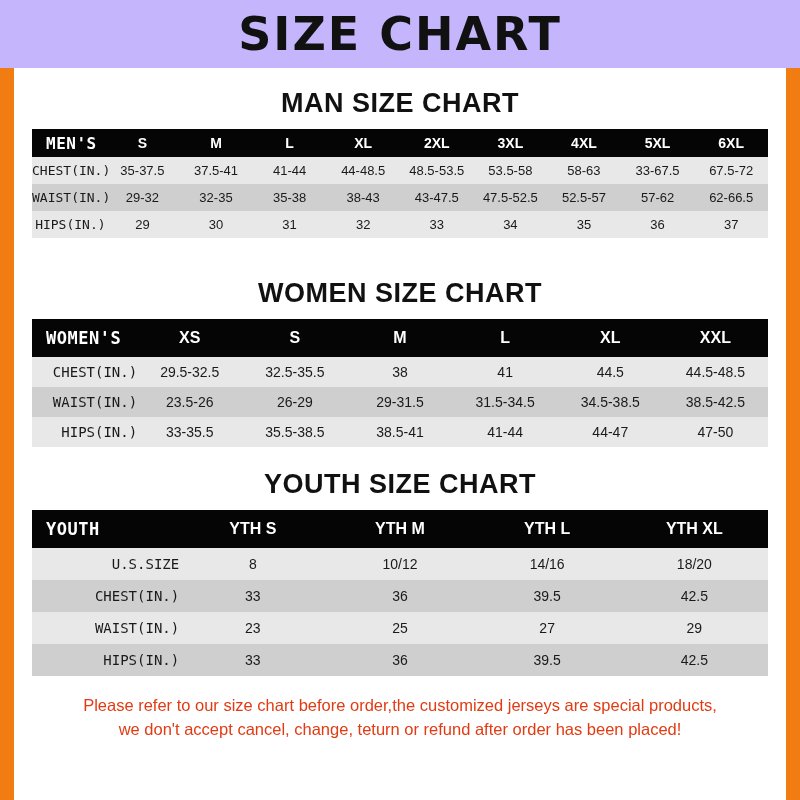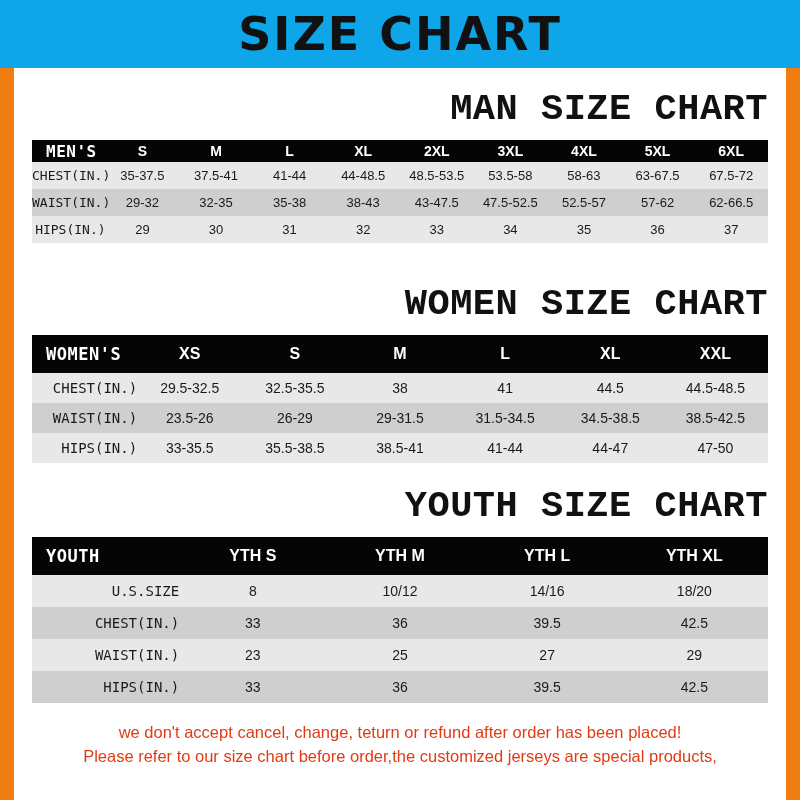--- a/index.html
+++ b/index.html
@@ -17,42 +17,42 @@
     position: relative;
     width: 800px;
     height: 800px;
     box-sizing: border-box;
     border-left: 14px solid #f07c12;
     border-right: 14px solid #f07c12;
     background: #ffffff;
   }
   .banner {
     height: 68px;
-    background: #0ea5e9;
+    background: #c4b5fd;
     display: flex;
     align-items: center;
     justify-content: center;
     margin: 0 -14px;
   }
   .banner-title {
     font-family: "DejaVu Sans", sans-serif;
     font-weight: bold;
     font-size: 46px;
     letter-spacing: 2px;
     color: #111111;
     line-height: 1;
   }
   .content {
     padding: 0 18px;
   }
   .section-title {
-    text-align: right;
-    font-family: Liberation Mono, monospace;
-    font-weight: bold;
-    font-size: 37px;
+    text-align: center;
+    font-family: Liberation Sans, sans-serif;
+    font-weight: bold;
+    font-size: 27px;
     color: #111111;
     letter-spacing: 0.5px;
   }
   .t-man { margin-top: 20px; }
   .t-women { margin-top: 40px; }
   .t-youth { margin-top: 22px; }
 
   table.size-table {
     width: 100%;
     border-collapse: collapse;
@@ -68,21 +68,21 @@
     height: 27px;
     font-family: "Liberation Sans", sans-serif;
   }
   table.size-table thead tr {
     background: #050505;
   }
   table.size-table thead th {
     color: #ffffff;
     font-weight: bold;
     font-size: 14px;
-    height: 22px;
+    height: 28px;
   }
   table.size-table thead th.corner {
     font-family: "DejaVu Sans Mono", monospace;
     font-size: 16px;
     font-weight: bold;
     text-align: left;
     padding-left: 14px;
     letter-spacing: 0.5px;
   }
   table.size-table tbody tr.row-light { background: #e8e8e8; }
@@ -146,21 +146,21 @@
       <tbody>
         <tr class="row-light">
           <td class="label">CHEST(IN.)</td>
           <td>35-37.5</td>
           <td>37.5-41</td>
           <td>41-44</td>
           <td>44-48.5</td>
           <td>48.5-53.5</td>
           <td>53.5-58</td>
           <td>58-63</td>
-          <td>63-67.5</td>
+          <td>33-67.5</td>
           <td>67.5-72</td>
         </tr>
         <tr class="row-dark">
           <td class="label">WAIST(IN.)</td>
           <td>29-32</td>
           <td>32-35</td>
           <td>35-38</td>
           <td>38-43</td>
           <td>43-47.5</td>
           <td>47.5-52.5</td>
@@ -264,18 +264,18 @@
           <td class="label">HIPS(IN.)</td>
           <td>33</td>
           <td>36</td>
           <td>39.5</td>
           <td>42.5</td>
         </tr>
       </tbody>
     </table>
 
     <div class="notice">
+      <div>Please refer to our size chart before order,the customized jerseys are special products,</div>
       <div>we don't accept cancel, change, teturn or refund after order has been placed!</div>
-      <div>Please refer to our size chart before order,the customized jerseys are special products,</div>
     </div>
 
   </div>
 </div>
 
 </body></html>

